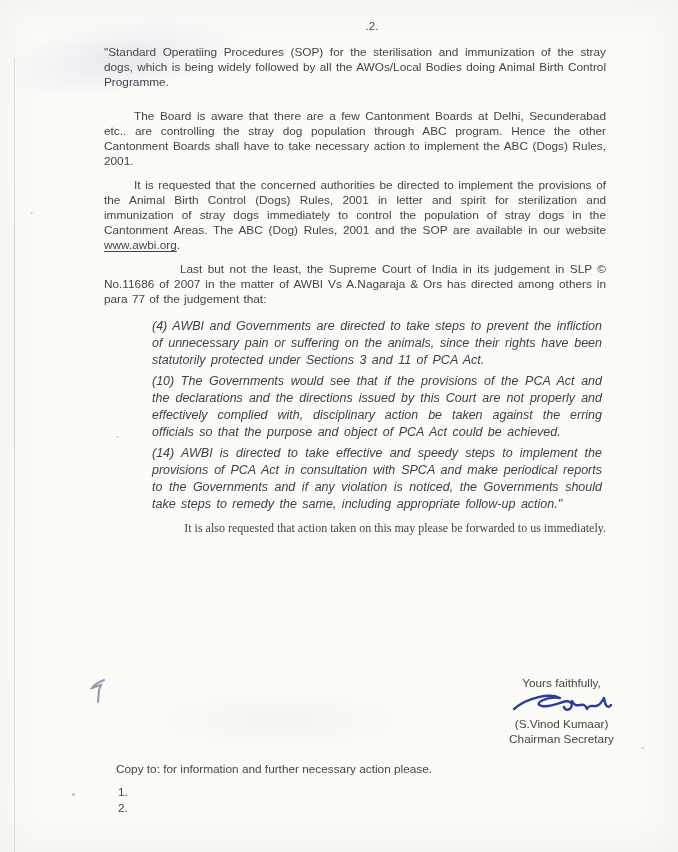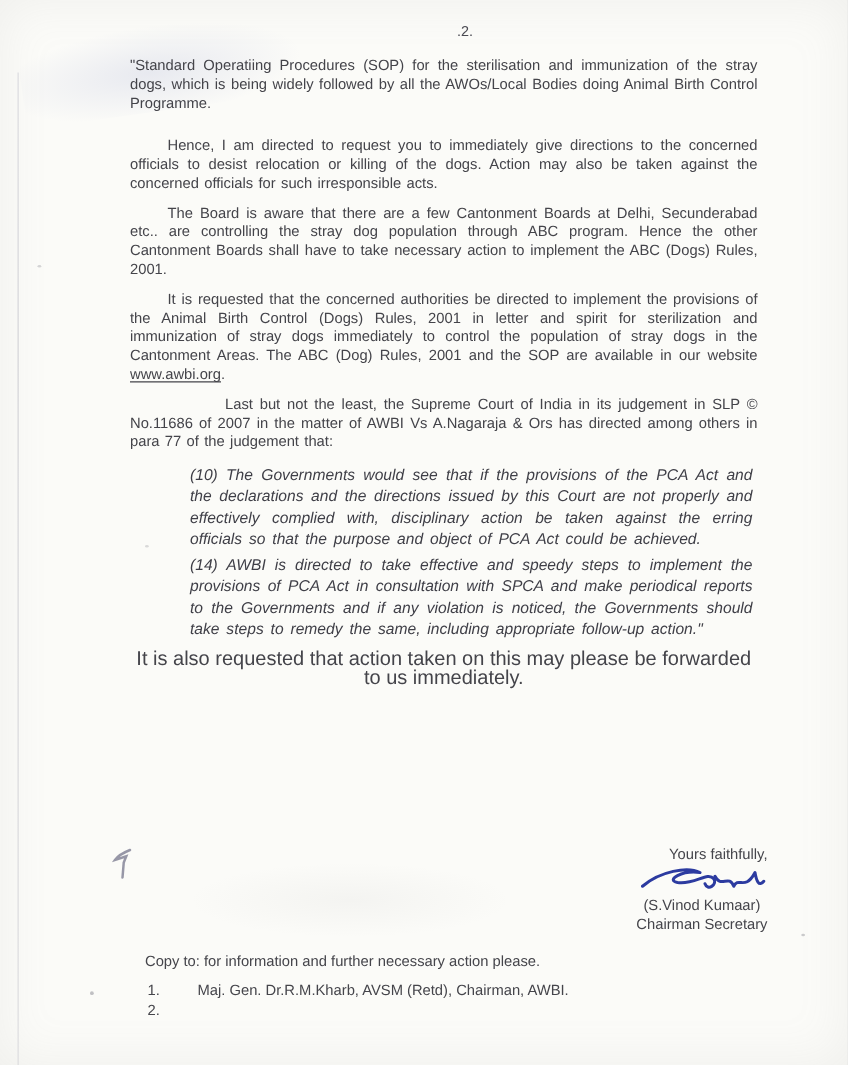--- a/index.html
+++ b/index.html
@@ -28,24 +28,24 @@
   p.body.first{margin-bottom:19px;}
   p.ind{text-indent:30px;}
   p.ind-lg{text-indent:76px;}
   p.body.prequote{margin-bottom:11px;}
   .weblink{text-decoration:underline;text-underline-offset:2px;}
   blockquote.quote{
     font-style:italic;font-size:12.5px;line-height:17px;
     margin:0 0 4px 48px;width:450px;text-align:justify;word-spacing:2px;color:#3f3f47;
   }
   blockquote.quote.last{margin-bottom:8px;}
-  p.closing{font-size:16px;line-height:15px;margin:0;text-align:center;}
+  p.closing{font-size:12px;line-height:15px;margin:0;text-align:right;font-family:Liberation Serif, serif;}
   
   .sig{position:absolute;top:676px;right:64px;text-align:center;font-size:11.8px;line-height:15px;color:#45454b;}
-  .sig .signoff{text-align:right;}
+  .sig .signoff{text-align:center;}
   .sig .scrawl{margin:-2px 0 -4px 0;}
   
   .copy{position:absolute;left:104px;top:762px;width:502px;font-size:11.8px;color:#45454b;}
   .copy-heading{margin:0 0 9px 12px;}
   .copy-row{display:flex;line-height:15.5px;padding-left:14px;}
   .copy-row .num{width:40px;flex:none;}
   .pen-mark{position:absolute;left:88px;top:676px;}
 </style>
 </head>
 <body>
@@ -64,29 +64,29 @@
     <svg width="22" height="38" viewBox="0 0 22 38">
       <path d="M16 4 C11 6, 6 9, 4 12 L13 9 L11 14 L10 26" fill="none" stroke="#7e7e92" stroke-width="2" stroke-linecap="round" opacity="0.8"></path>
     </svg>
   </div>
 
   <div class="content">
     <div class="pagenum">.2.</div>
 
     <p class="body first">"Standard Operatiing Procedures (SOP) for the sterilisation and immunization of the stray dogs, which is being widely followed by all the AWOs/Local Bodies doing Animal Birth Control Programme.</p>
 
-    <p class="body ind">Hence, I am directed to request you to immediately give directions to the concerned officials to desist relocation or killing of the dogs. Action may also be taken against the concerned officials for such irresponsible acts.</p>
 
     <p class="body ind">The Board is aware that there are a few Cantonment Boards at Delhi, Secunderabad etc.. are controlling the stray dog population through ABC program. Hence the other Cantonment Boards shall have to take necessary action to implement the ABC (Dogs) Rules, 2001.</p>
 
     <p class="body ind"><span>It is requested that the concerned authorities be directed to implement the provisions of the Animal Birth Control (Dogs) Rules, 2001 in letter and spirit for sterilization and immunization of stray dogs immediately to control the population of stray dogs in the Cantonment Areas. The ABC (Dog) Rules, 2001 and the SOP are available in our website</span> <span class="weblink">www.awbi.org</span><span>.</span></p>
 
     <p class="body ind-lg prequote">Last but not the least, the Supreme Court of India in its judgement in SLP © No.11686 of 2007 in the matter of AWBI Vs A.Nagaraja &amp; Ors has directed among others in para 77 of the judgement that:</p>
 
 
+    <blockquote class="quote">(4) AWBI and Governments are directed to take steps to prevent the infliction of unnecessary pain or suffering on the animals, since their rights have been statutorily protected under Sections 3 and 11 of PCA Act.</blockquote>
 
     <blockquote class="quote">(10) The Governments would see that if the provisions of the PCA Act and the declarations and the directions issued by this Court are not properly and effectively complied with, disciplinary action be taken against the erring officials so that the purpose and object of PCA Act could be achieved.</blockquote>
 
     <blockquote class="quote last">(14) AWBI is directed to take effective and speedy steps to implement the provisions of PCA Act in consultation with SPCA and make periodical reports to the Governments and if any violation is noticed, the Governments should take steps to remedy the same, including appropriate follow-up action."</blockquote>
 
     <p class="closing">It is also requested that action taken on this may please be forwarded to us immediately.</p>
   </div>
 
   <div class="sig">
     <div class="signoff">Yours faithfully,</div>
@@ -96,20 +96,19 @@
       </svg>
     </div>
     <div>(S.Vinod Kumaar)</div>
     <div>Chairman Secretary</div>
   </div>
 
   <div class="copy">
     <p class="copy-heading">Copy to: for information and further necessary action please.</p>
     <div class="copy-row">
       <span class="num">1.</span>
-      <span>Maj. Gen. Dr.R.M.Kharb, AVSM (Retd), Chairman, AWBI.</span>
     </div>
     <div class="copy-row">
       <span class="num">2.</span>
     </div>
   </div>
 
 </div>
 
 </body></html>

